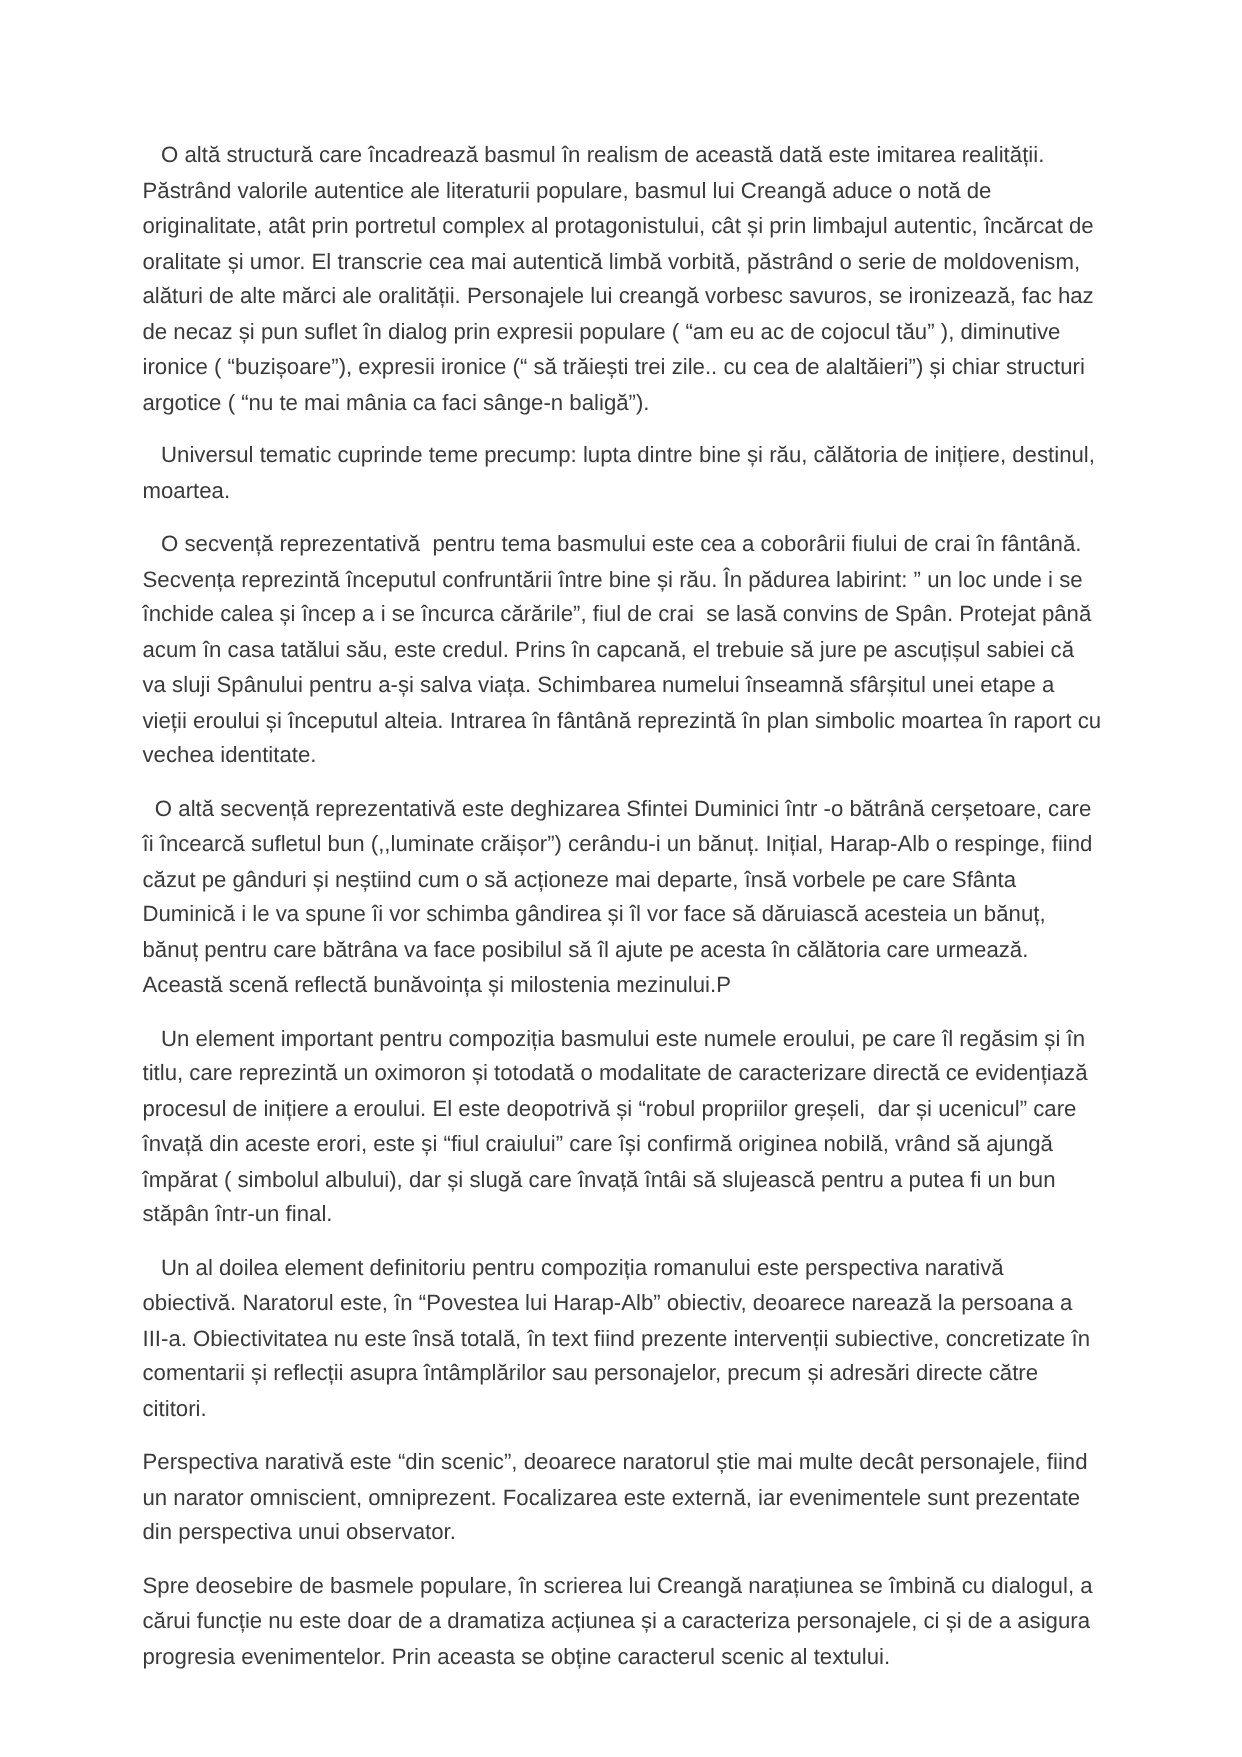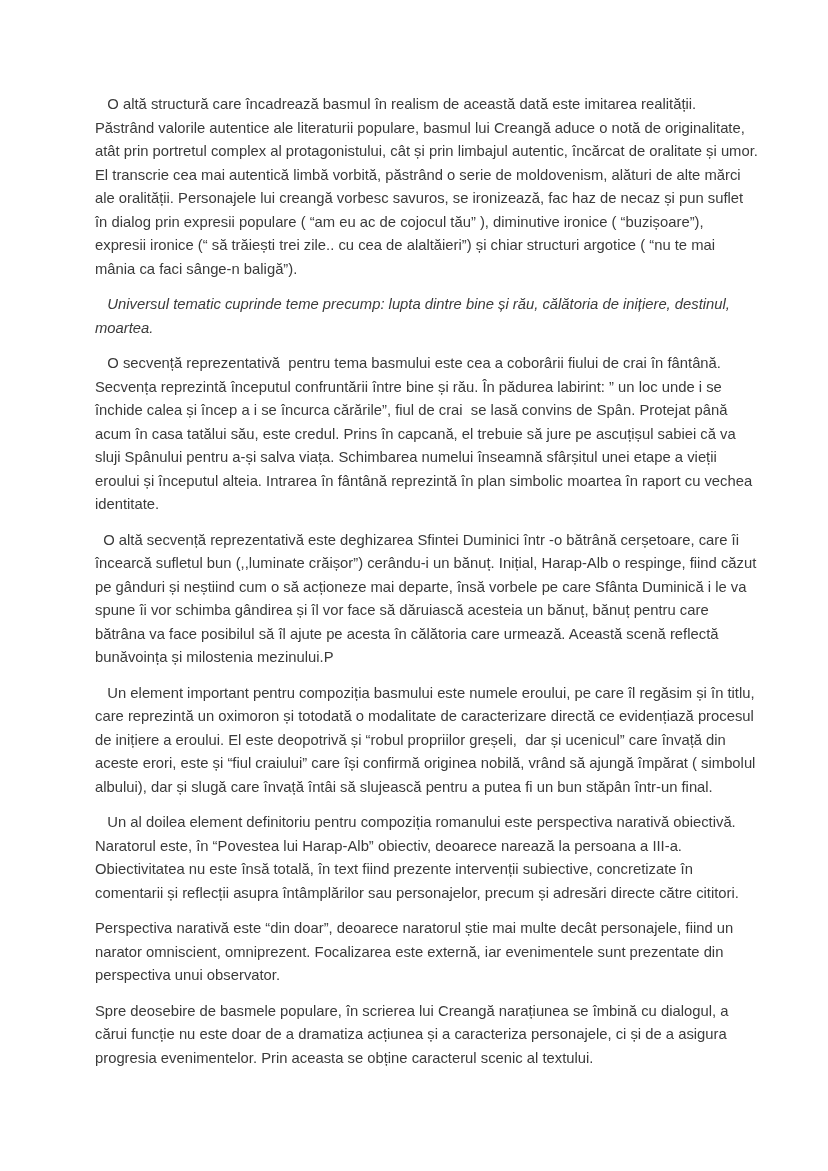--- a/index.html
+++ b/index.html
@@ -11,41 +11,40 @@
     width: 828px;
     height: 1171px;
     overflow: hidden;
     font-family: "Liberation Sans", sans-serif;
     color: #3a3a3a;
   }
   .page {
     box-sizing: border-box;
     width: 828px;
     height: 833px;
-    padding: 93px 70px 40px 95px;
+    padding: 93px 93px 40px 95px;
     background: #ffffff;
   }
   .para {
     margin: 0 0 12px 0;
     font-size: 14.8px;
     line-height: 23.5px;
     white-space: pre-wrap;
     word-wrap: break-word;
     color: #3a3a3a;
   }
   .para.extra-gap {
     margin-top: 10px;
-    font-style: italic;
   }
 </style>
 </head>
 <body>
 
 <div class="page">
   <p class="para">   O altă structură care încadrează basmul în realism de această dată este imitarea realității. Păstrând valorile autentice ale literaturii populare, basmul lui Creangă aduce o notă de originalitate, atât prin portretul complex al protagonistului, cât și prin limbajul autentic, încărcat de oralitate și umor. El transcrie cea mai autentică limbă vorbită, păstrând o serie de moldovenism, alături de alte mărci ale oralității. Personajele lui creangă vorbesc savuros, se ironizează, fac haz de necaz și pun suflet în dialog prin expresii populare ( “am eu ac de cojocul tău” ), diminutive ironice ( “buzișoare”), expresii ironice (“ să trăiești trei zile.. cu cea de alaltăieri”) și chiar structuri argotice ( “nu te mai mânia ca faci sânge-n baligă”).</p>
   <p class="para extra-gap">   Universul tematic cuprinde teme precump: lupta dintre bine și rău, călătoria de inițiere, destinul, moartea.</p>
   <p class="para">   O secvență reprezentativă  pentru tema basmului este cea a coborârii fiului de crai în fântână. Secvența reprezintă începutul confruntării între bine și rău. În pădurea labirint: ” un loc unde i se închide calea și încep a i se încurca cărările”, fiul de crai  se lasă convins de Spân. Protejat până acum în casa tatălui său, este credul. Prins în capcană, el trebuie să jure pe ascuțișul sabiei că va sluji Spânului pentru a-și salva viața. Schimbarea numelui înseamnă sfârșitul unei etape a vieții eroului și începutul alteia. Intrarea în fântână reprezintă în plan simbolic moartea în raport cu vechea identitate.</p>
   <p class="para">  O altă secvență reprezentativă este deghizarea Sfintei Duminici într -o bătrână cerșetoare, care îi încearcă sufletul bun (,,luminate crăișor”) cerându-i un bănuț. Inițial, Harap-Alb o respinge, fiind căzut pe gânduri și neștiind cum o să acționeze mai departe, însă vorbele pe care Sfânta Duminică i le va spune îi vor schimba gândirea și îl vor face să dăruiască acesteia un bănuț, bănuț pentru care bătrâna va face posibilul să îl ajute pe acesta în călătoria care urmează. Această scenă reflectă bunăvoința și milostenia mezinului.P</p>
   <p class="para">   Un element important pentru compoziția basmului este numele eroului, pe care îl regăsim și în titlu, care reprezintă un oximoron și totodată o modalitate de caracterizare directă ce evidențiază procesul de inițiere a eroului. El este deopotrivă și “robul propriilor greșeli,  dar și ucenicul” care învață din aceste erori, este și “fiul craiului” care își confirmă originea nobilă, vrând să ajungă împărat ( simbolul albului), dar și slugă care învață întâi să slujească pentru a putea fi un bun stăpân într-un final.</p>
   <p class="para">   Un al doilea element definitoriu pentru compoziția romanului este perspectiva narativă obiectivă. Naratorul este, în “Povestea lui Harap-Alb” obiectiv, deoarece narează la persoana a III-a. Obiectivitatea nu este însă totală, în text fiind prezente intervenții subiective, concretizate în comentarii și reflecții asupra întâmplărilor sau personajelor, precum și adresări directe către cititori.</p>
-  <p class="para">Perspectiva narativă este “din doar”, deoarece naratorul știe mai multe decât personajele, fiind un narator omniscient, omniprezent. Focalizarea este externă, iar evenimentele sunt prezentate din perspectiva unui observator.</p>
+  <p class="para">Perspectiva narativă este “din scenic”, deoarece naratorul știe mai multe decât personajele, fiind un narator omniscient, omniprezent. Focalizarea este externă, iar evenimentele sunt prezentate din perspectiva unui observator.</p>
   <p class="para">Spre deosebire de basmele populare, în scrierea lui Creangă narațiunea se îmbină cu dialogul, a cărui funcție nu este doar de a dramatiza acțiunea și a caracteriza personajele, ci și de a asigura progresia evenimentelor. Prin aceasta se obține caracterul scenic al textului.</p>
 </div>
 
 </body></html>

